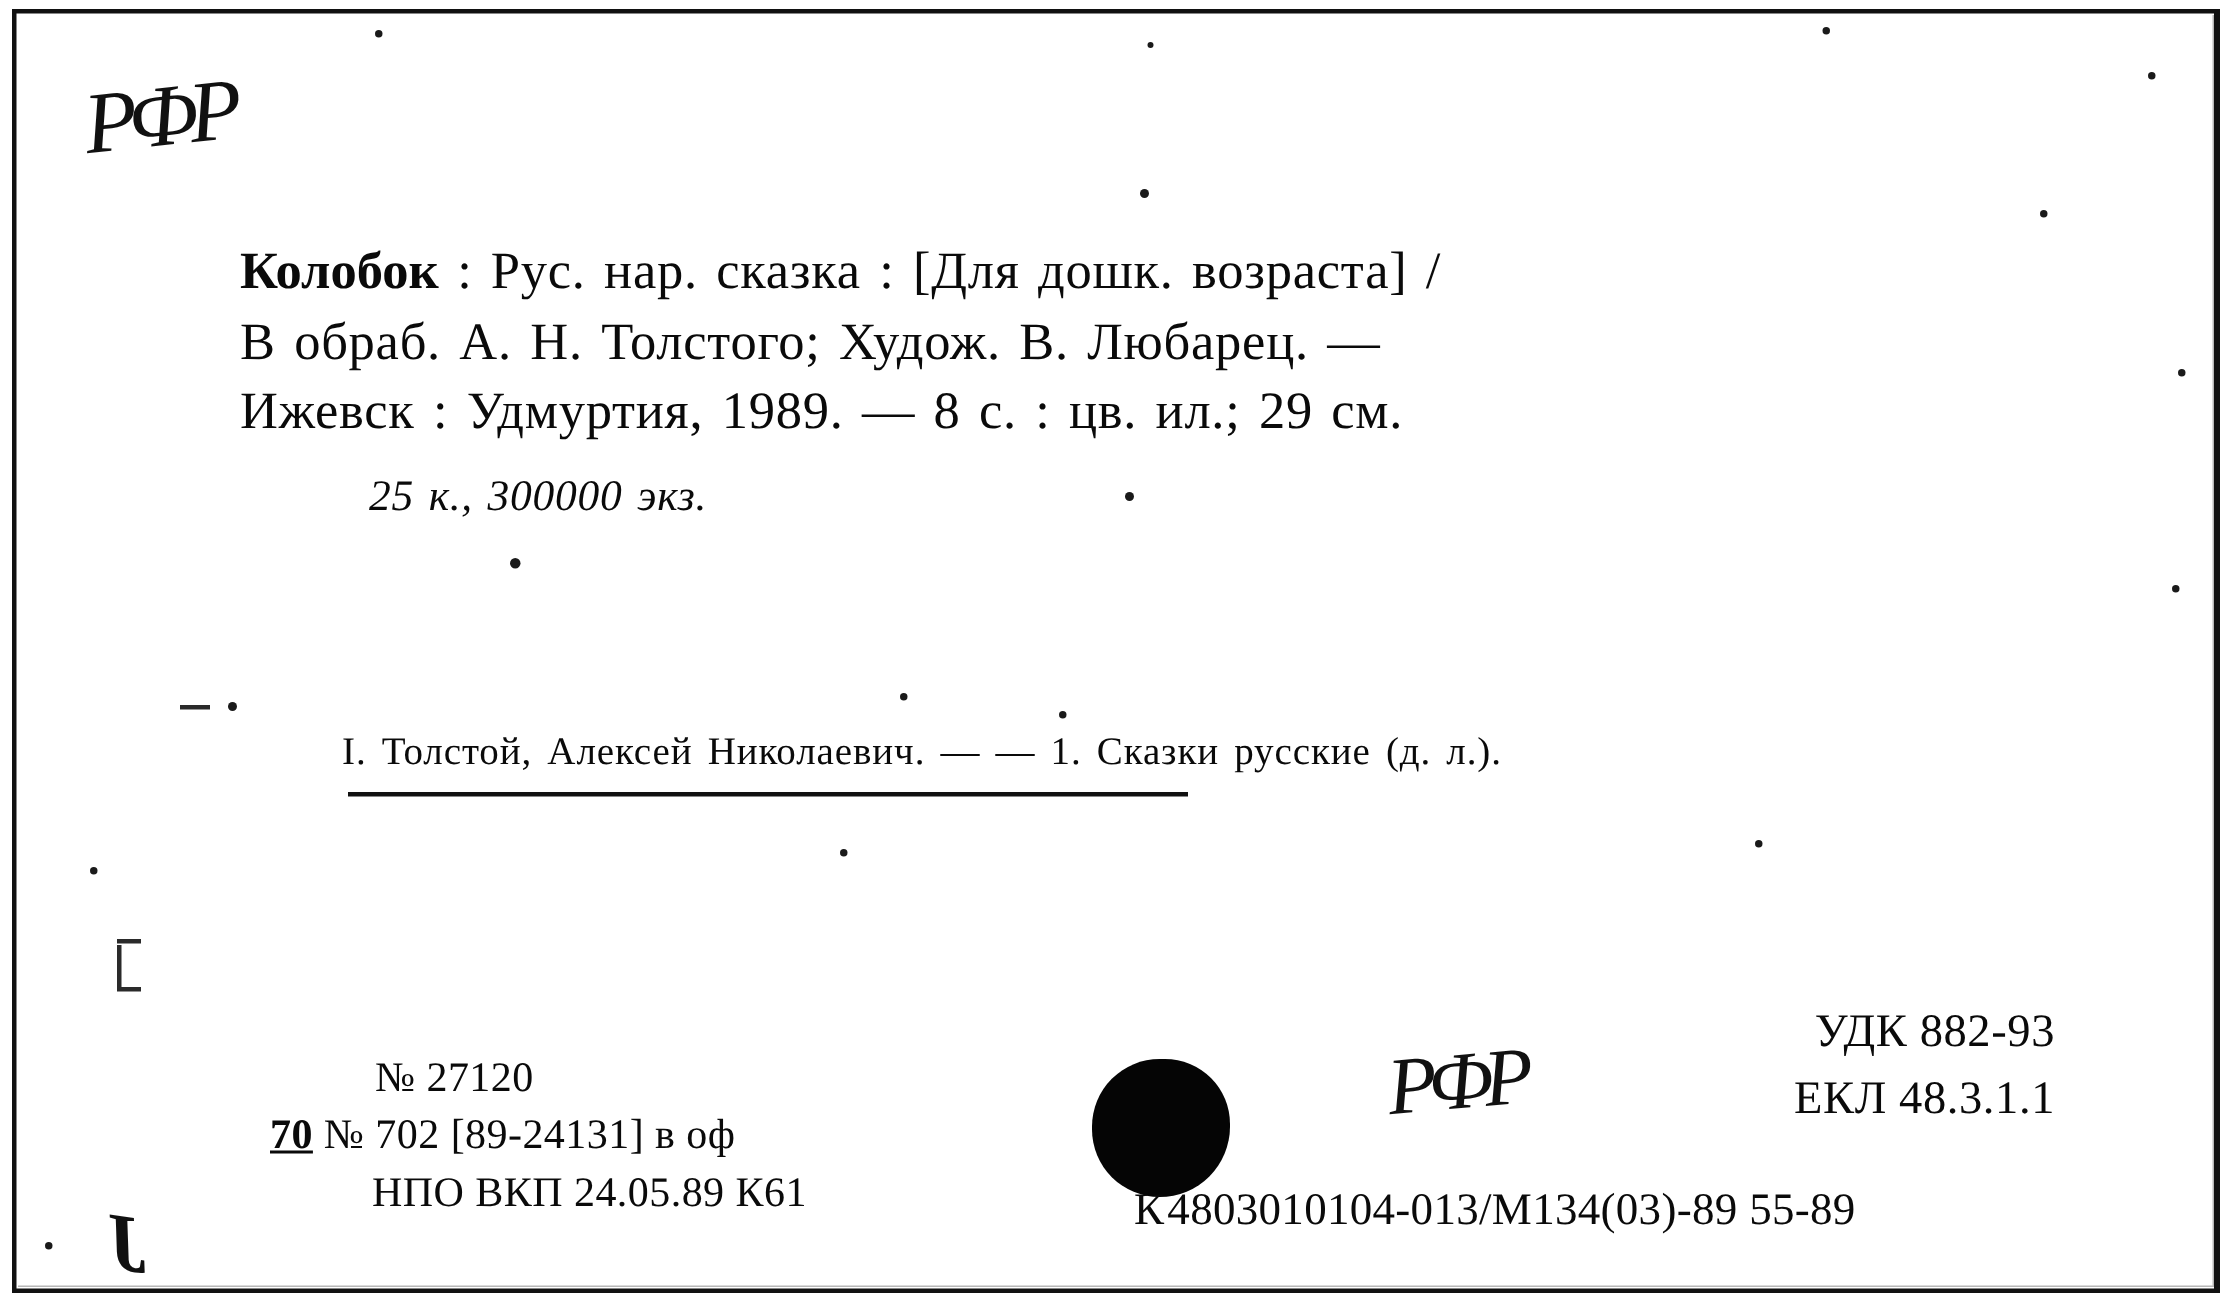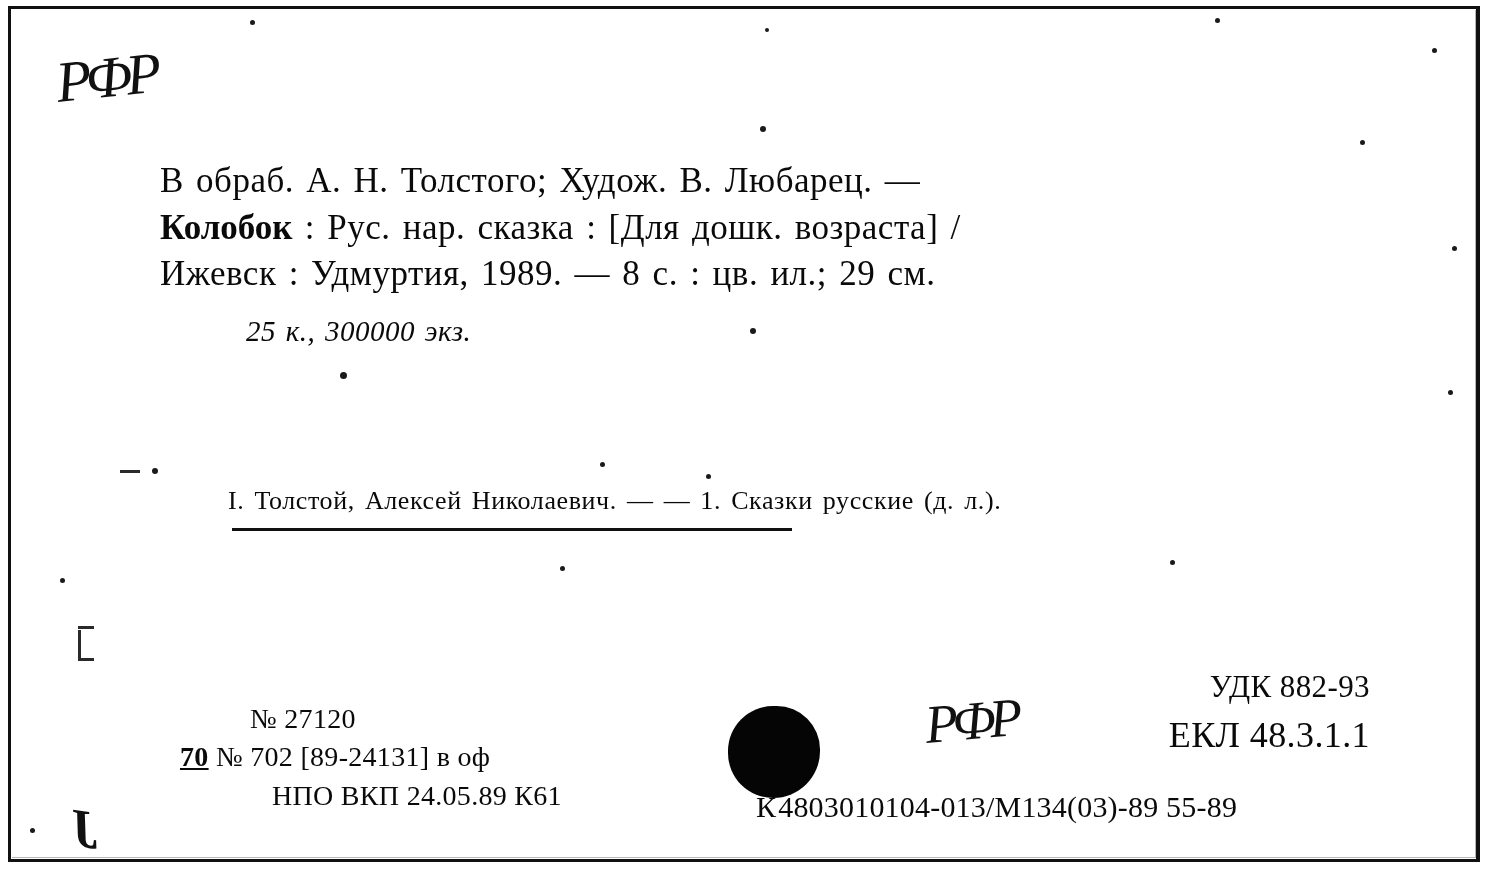--- a/index.html
+++ b/index.html
@@ -87,36 +87,36 @@
   .imprint {
     position: absolute;
     left: 180px;
     top: 700px;
     font-size: 28px;
     line-height: 1.37;
     letter-spacing: .3px;
   }
   .imprint .l1 { margin-left: 70px; }
   .imprint .l2 { margin-left: 0px; }
-  .imprint .l3 { margin-left: 92px; text-align: right; }
+  .imprint .l3 { margin-left: 68px; text-align: right; }
   .imprint b { font-weight: bold; text-decoration: underline; }
 
   
   .udc {
     position: absolute;
     right: 118px;
     top: 669px;
     font-size: 31px;
     letter-spacing: .4px;
   }
   .ekl {
     position: absolute;
     right: 118px;
     top: 714px;
-    font-size: 36px;
+    font-size: 31px;
     letter-spacing: .4px;
   }
 
   
   .code-line {
     position: absolute;
     left: 756px;
     top: 790px;
     font-size: 30px;
     letter-spacing: .2px;
@@ -206,22 +206,22 @@
   <div class="tick" style="left:120px;top:470px;width:20px;height:3px;"></div>
   <div class="tick" style="left:78px;top:626px;width:16px;height:3px;"></div>
   <div class="tick" style="left:78px;top:630px;width:3px;height:30px;"></div>
   <div class="tick" style="left:78px;top:658px;width:16px;height:3px;"></div>
 
   <div class="hand hand-top">PФP</div>
   <div class="hand hand-mid">PФP</div>
   <div class="hand hand-check">J</div>
 
   <div class="biblio">
+    <div class="line"><span class="title">Колобок</span><span> : Рус. нар. сказка : [Для дошк. возраста] /</span></div>
     <div class="line">В обраб. А. Н. Толстого; Худож. В. Любарец. —</div>
-    <div class="line"><span class="title">Колобок</span><span> : Рус. нар. сказка : [Для дошк. возраста] /</span></div>
     <div class="line">Ижевск : Удмуртия, 1989. — 8 с. : цв. ил.; 29 см.</div>
   </div>
 
   <div class="price-line">25 к., 300000 экз.</div>
 
   <div class="tracing">I. Толстой, Алексей Николаевич. — — 1. Сказки русские (д. л.).</div>
   <div class="tracing-rule"></div>
 
   <div class="udc">УДК 882-93</div>
   <div class="ekl">ЕКЛ 48.3.1.1</div>

